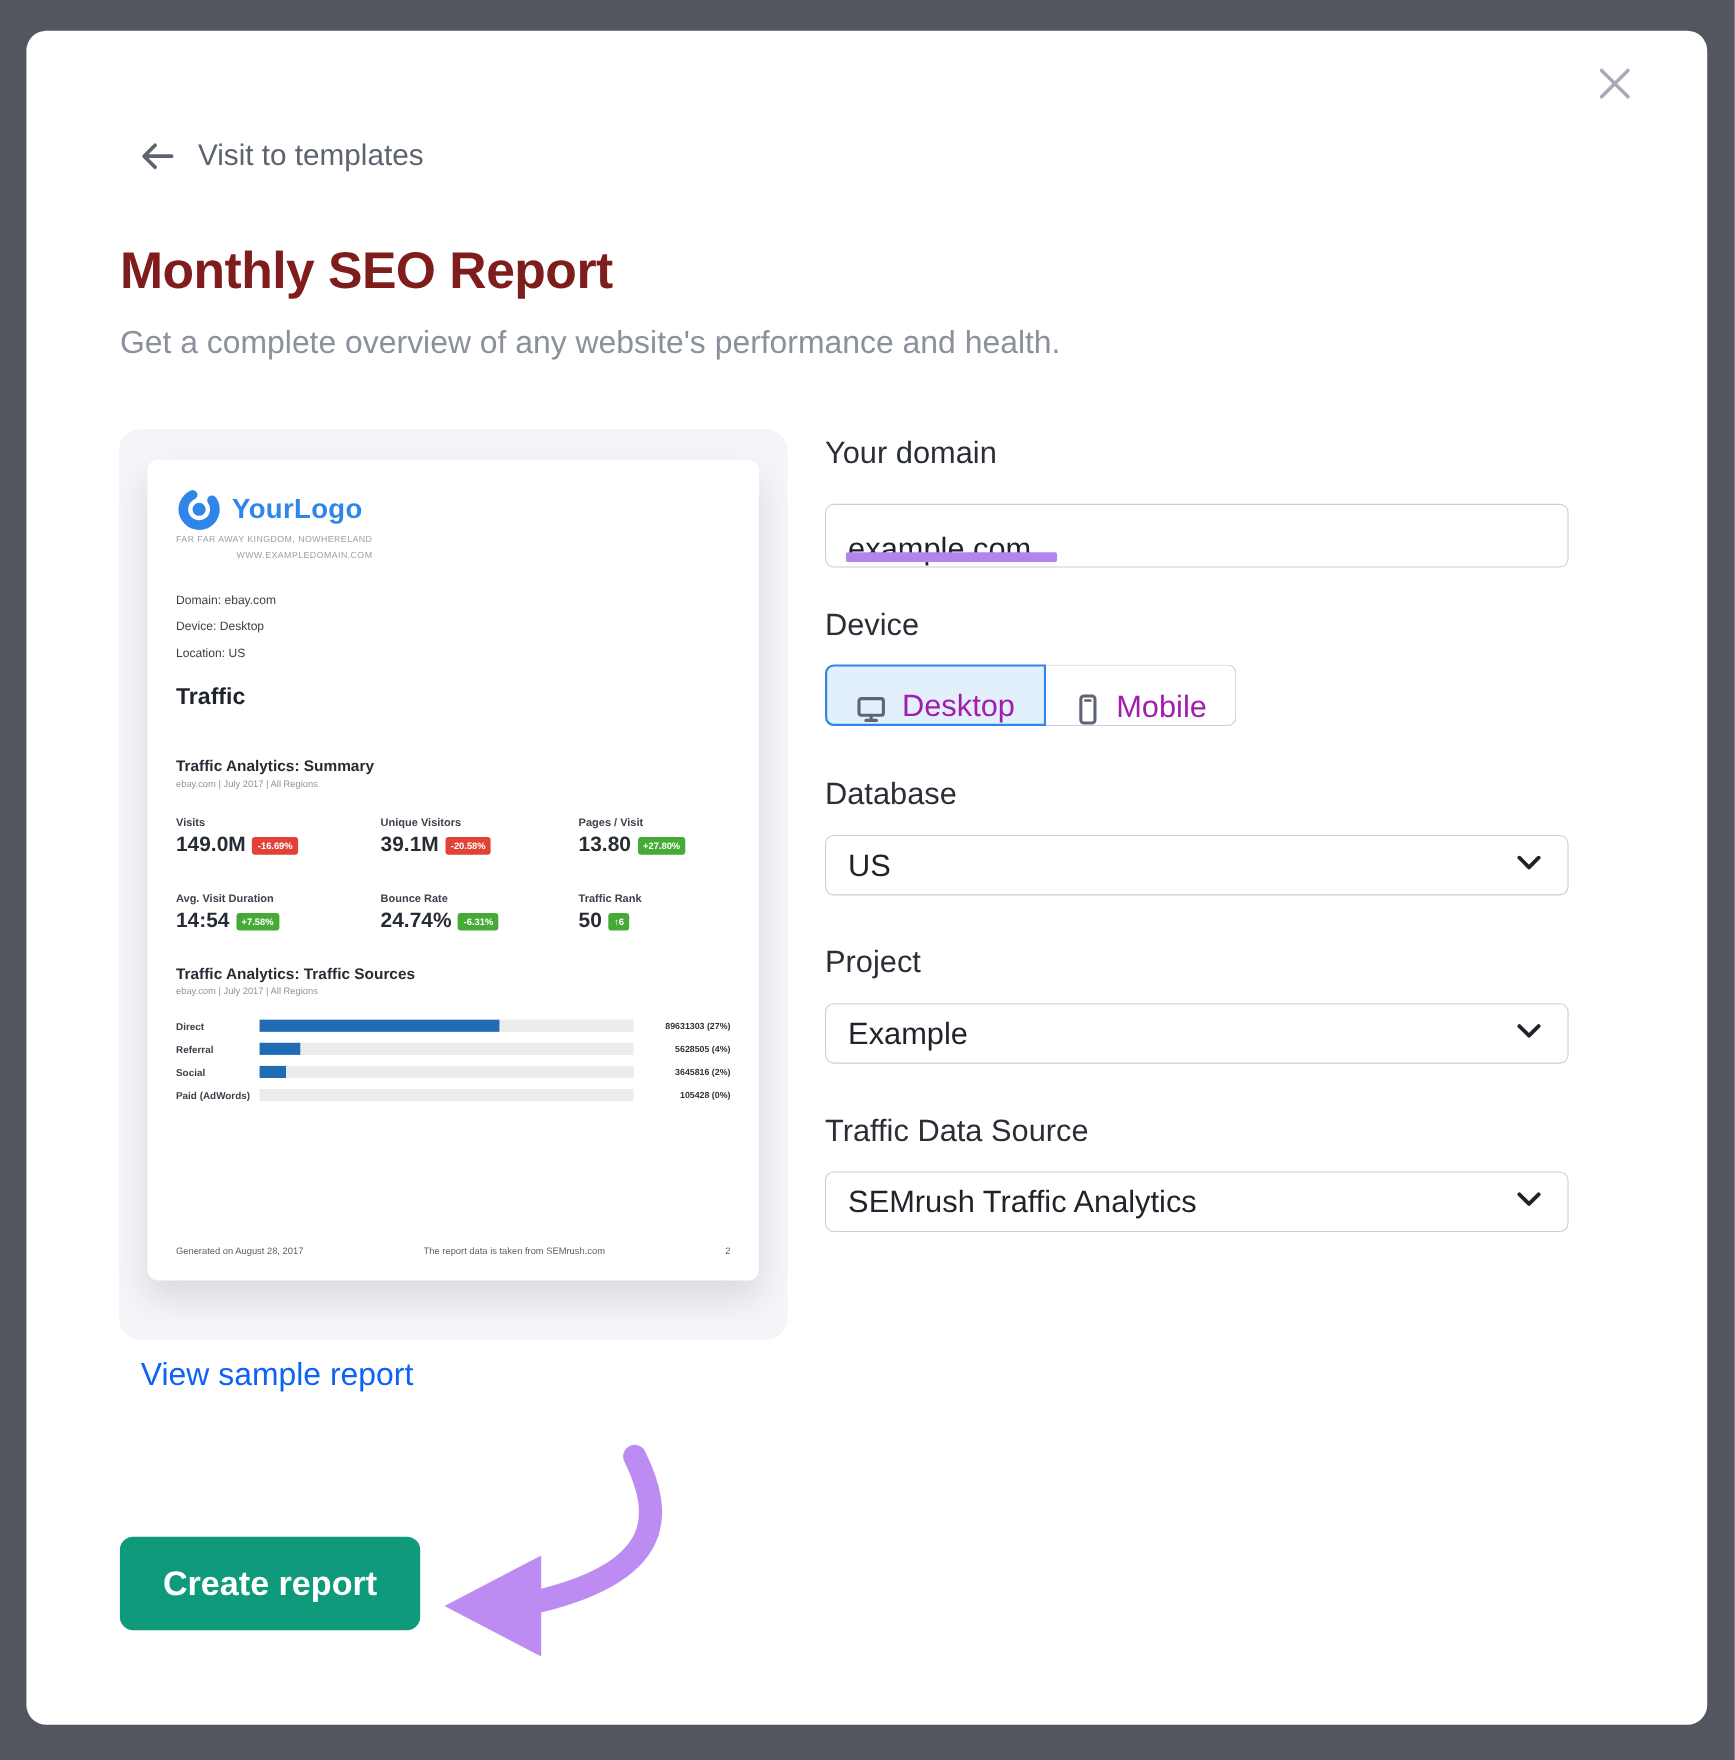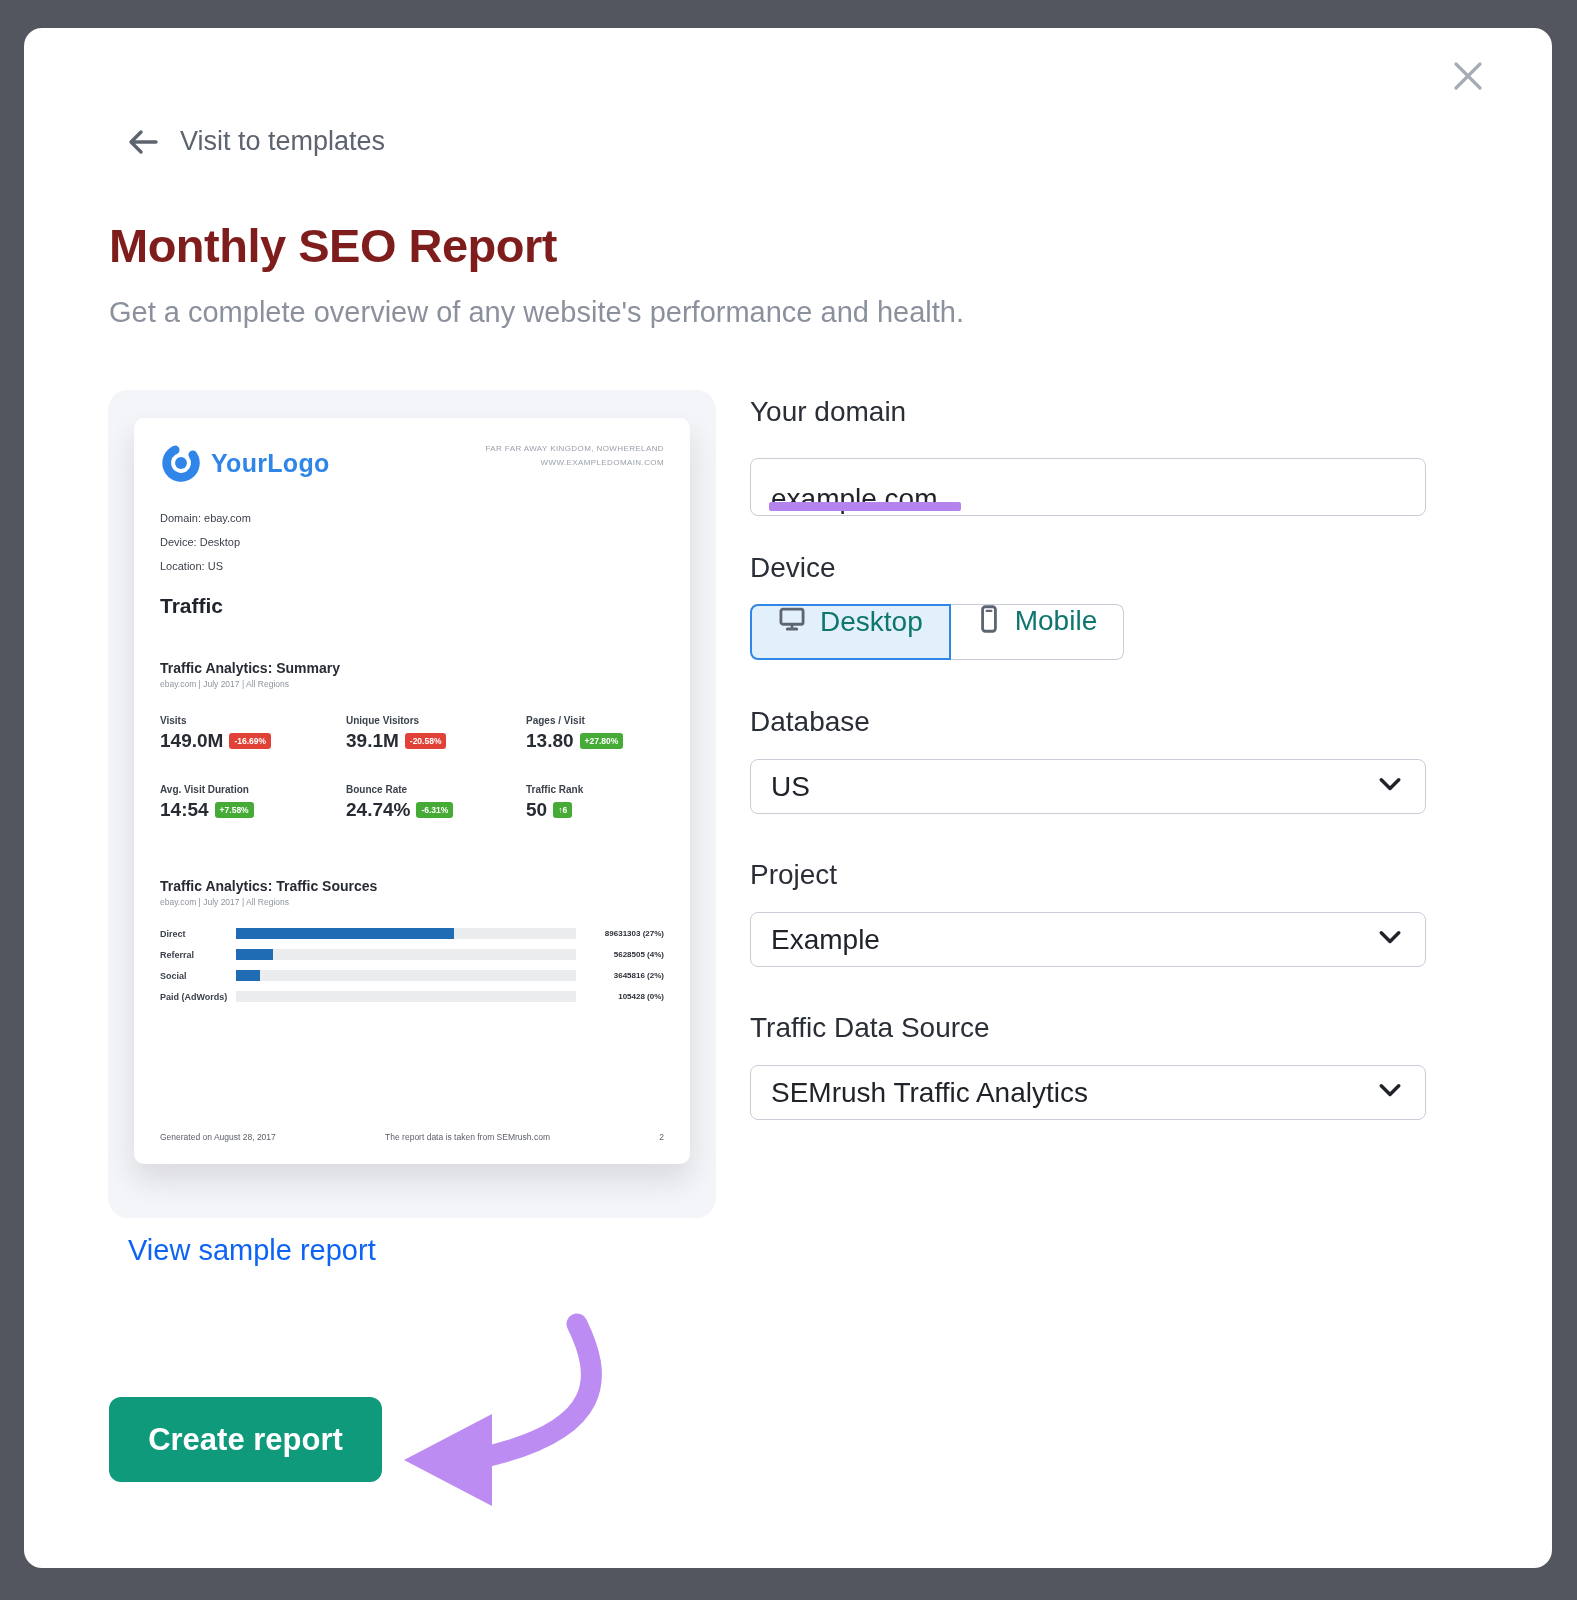--- a/index.html
+++ b/index.html
@@ -20,59 +20,59 @@
   .page-title { position:absolute; left:85px; top:190px; font-size:47px; font-weight:700;
                 color:#7f1d1d; letter-spacing:-0.5px; }
   .page-subtitle { position:absolute; left:85px; top:268px; font-size:29px; color:#8b919c; }
 
   
   .preview-wrap { position:absolute; left:84px; top:362px; width:608px; height:828px;
                   background:#f4f5f8; border-radius:20px; }
   .report-page { position:absolute; left:26px; top:28px; width:556px; height:746px;
                  background:#fff; border-radius:10px; box-shadow:0 16px 30px rgba(24,28,40,.12);
                  padding:24px 26px; position:absolute; filter:blur(0.4px); }
-  .rp-head { display:flex; justify-content:space-between; align-items:flex-start; }
+  .rp-head { display:flex; justify-content:space-between; align-items:flex-start;flex-direction:column; }
   .rp-logo { display:flex; align-items:center; gap:9px; }
   .rp-logo-text { font-size:25px; font-weight:700; color:#2f86e8; letter-spacing:0.3px; }
   .rp-address { text-align:right; color:#9aa0aa; font-size:8px; line-height:14px; letter-spacing:0.4px; }
   .rp-meta { margin-top:28px; }
   .rp-meta div { font-size:11px; color:#3a3f48; font-weight:500; margin-bottom:12px; }
   .rp-h2 { margin-top:22px; font-size:21px; font-weight:700; color:#1f232b; }
   .rp-sec-title { font-size:14px; font-weight:700; color:#272b33; }
   .rp-sec-sub { font-size:8.5px; color:#8e949e; margin-top:3px; }
   .sec-summary { margin-top:42px; }
   .stats-grid { margin-top:26px; display:grid; grid-template-columns:186px 180px auto;
                 row-gap:32px; }
   .stat-label { font-size:10px; font-weight:600; color:#3c424c; }
   .stat-row { margin-top:4px; display:flex; align-items:center; gap:6px; }
   .stat-value { font-size:19px; font-weight:700; color:#272b33; }
   .stat-badge { font-size:8.5px; font-weight:700; color:#fff; padding:3px 5px; border-radius:3px; }
   .stat-badge[data-color="red"] { background:#e04238; }
   .stat-badge[data-color="green"] { background:#46ab36; }
-  .sec-sources { margin-top:57px; }
+  .sec-sources { margin-top:28px; }
   .src-rows { margin-top:16px; }
   .src-row { display:flex; align-items:center; height:21px; }
   .src-label { width:76px; font-size:9px; font-weight:700; color:#3c424c; flex:none; }
   .src-track { flex:1; height:11px; background:#ebecee; position:relative; }
   .src-fill { display:block; height:100%; background:#1f6cb5; }
   .src-value { width:88px; text-align:right; font-size:8px; font-weight:700; color:#2b2f38; flex:none; }
   .rp-foot { position:absolute; left:26px; right:26px; bottom:22px; display:flex;
              justify-content:space-between; font-size:8.5px; color:#5a5f68; }
 
   
   .field-label { position:absolute; left:726px; font-size:28px; color:#2a2e36; }
   .domain-input { position:absolute; left:726px; top:430px; width:676px; height:58px;
                   border:1px solid #c9ced6; border-radius:8px; display:flex; align-items:flex-end;
                   padding-left:20px; font-size:28px; color:#20242a; background:#fff; }
   .domain-underline { position:absolute; left:18px; bottom:4px; width:192px; height:9px;
                       background:#b583ee; border-radius:2px; }
 
   .device-toggle { position:absolute; left:726px; top:576px; display:flex; }
-  .device-btn { height:56px; display:flex; align-items:flex-start; gap:14px; padding:0 26px;
-                font-size:28px; color:#0f766e; border:1px solid #c9ced6; background:#fff; cursor:pointer; }
+  .device-btn { height:56px; display:flex; align-items:flex-end; gap:14px; padding:0 26px;
+                font-size:28px; color:#a21caf; border:1px solid #c9ced6; background:#fff; cursor:pointer; }
   .device-btn.selected { background:#e1f0fb; border:2px solid #3086e4; }
   .device-btn:first-child { border-radius:8px 0 0 8px; }
   .device-btn:last-child { border-radius:0 8px 8px 0; border-left:none; }
 
   .select { position:absolute; left:726px; width:676px; height:55px; border:1px solid #c9ced6;
             border-radius:8px; display:flex; align-items:center; padding:0 58px 0 20px;
             font-size:28px; color:#20242a; background:#fff; cursor:pointer; }
   .select .chev { position:absolute; right:20px; top:50%; transform:translateY(-50%); }
 
   .view-sample { position:absolute; left:104px; top:1206px; font-size:29px; font-weight:500;

